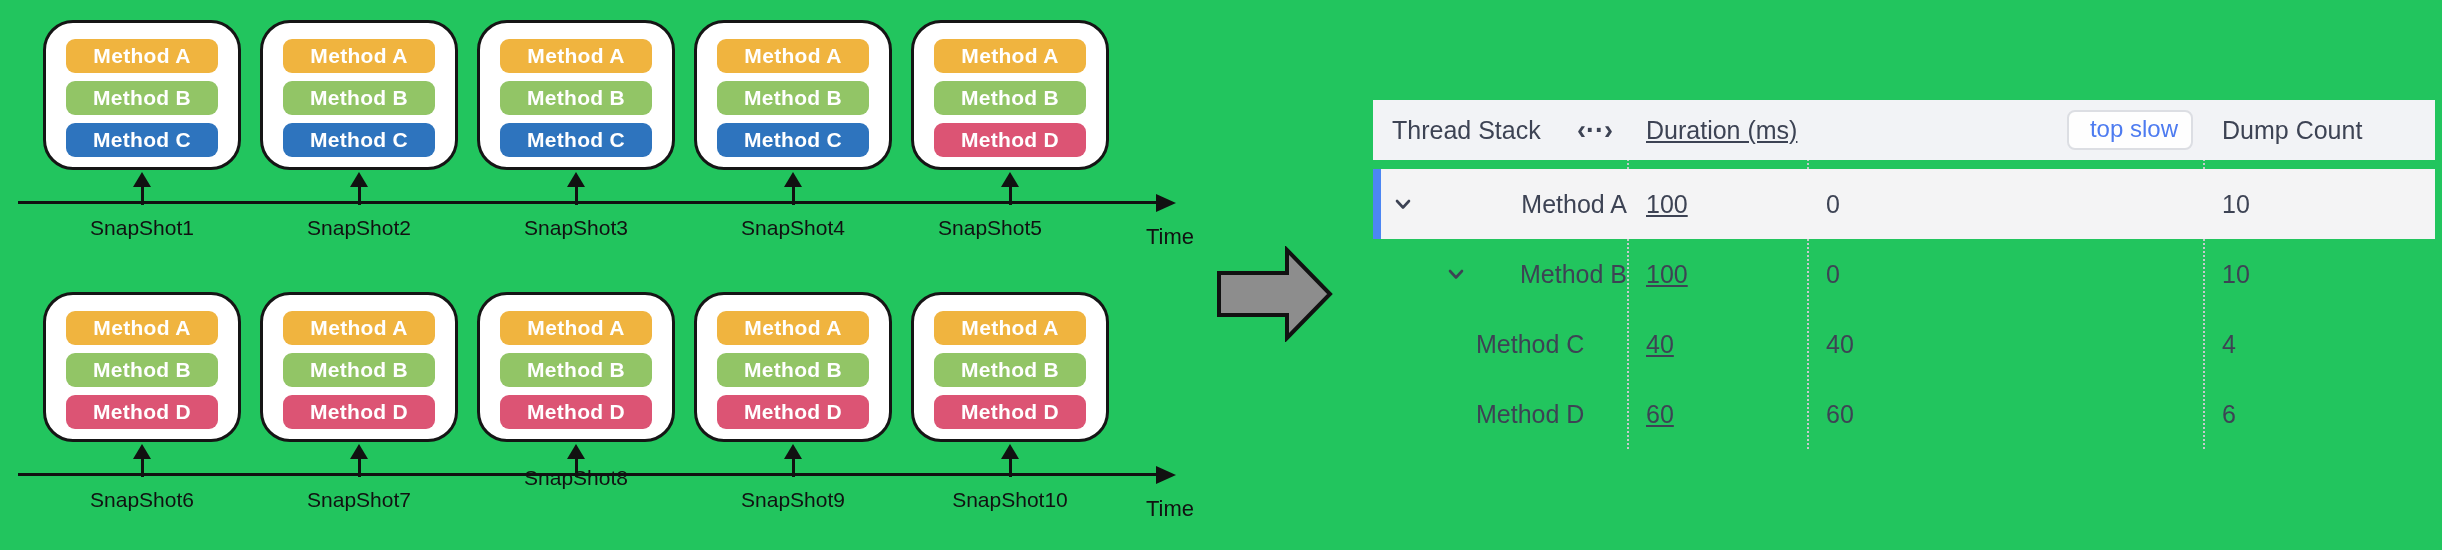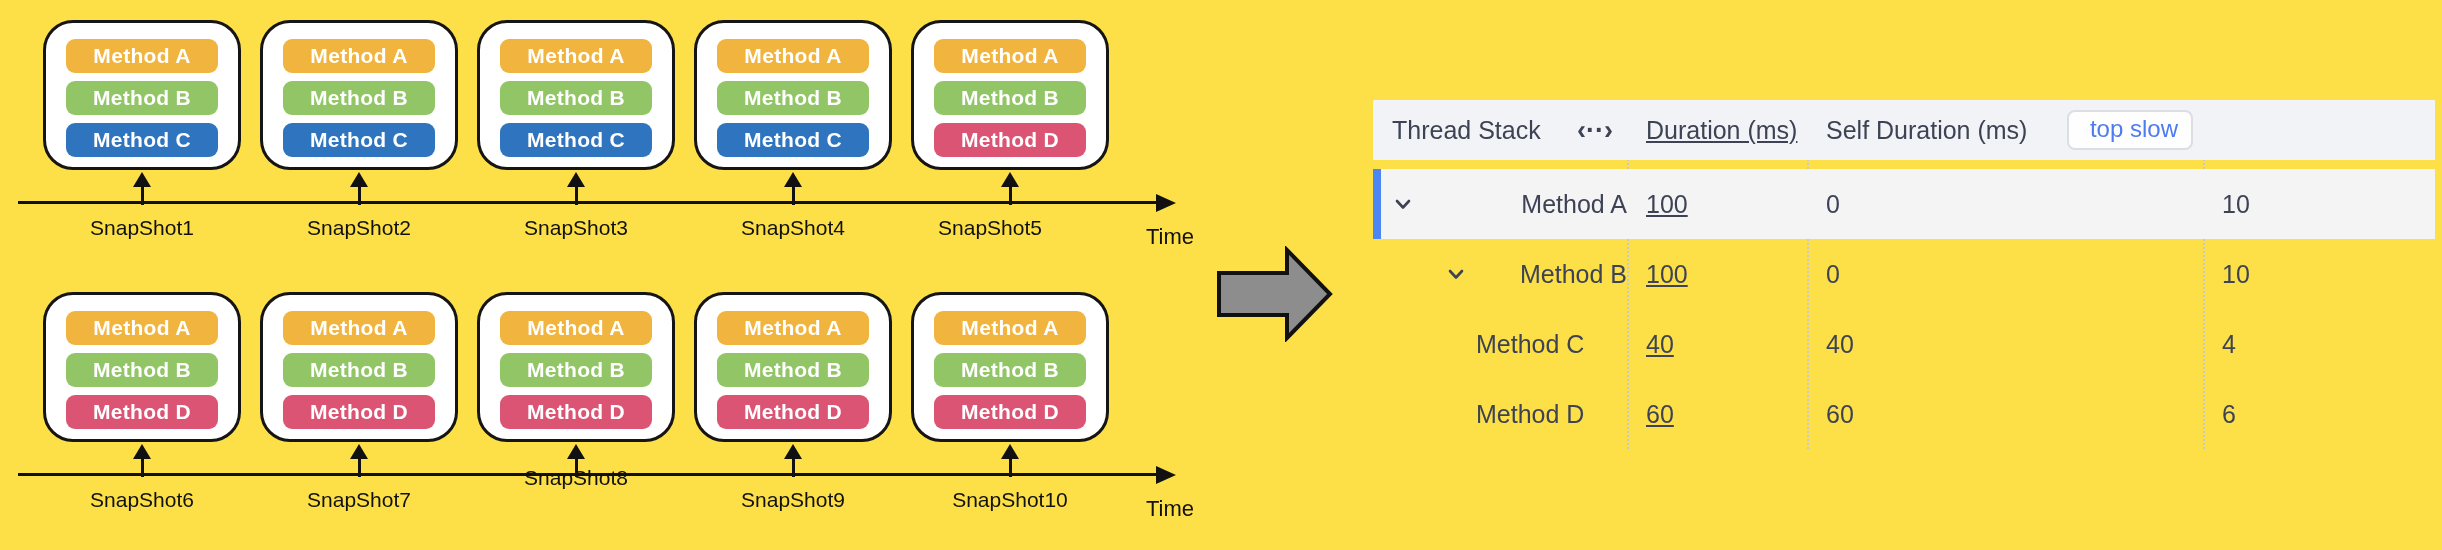--- a/index.html
+++ b/index.html
@@ -1,18 +1,18 @@
 <!DOCTYPE html>
 <html><head>
 <meta charset="utf-8">
 <style>
   * { margin:0; padding:0; box-sizing:border-box; }
   html,body { background:#ffffff; }
   body { font-family:"Liberation Sans", sans-serif; }
-  .canvas { position:relative; width:2442px; height:550px; background:#fde047; overflow:hidden; }
+  .canvas { position:relative; width:2442px; height:550px; background:#22c55e; overflow:hidden; }
 
   
   .boxes-row { position:absolute; left:43px; display:flex; gap:19px; }
   .snap-box { width:198px; height:150px; border:3px solid #151515; border-radius:30px;
               background:#fff; display:flex; flex-direction:column; align-items:center;
               padding-top:16px; gap:8px; }
   .pill { width:152px; height:34px; border-radius:9px; color:#fff; font-size:21px;
           font-weight:700; display:flex; align-items:center; justify-content:center;
           letter-spacing:.3px; }
   .up-arrow { position:absolute; width:20px; }
@@ -188,22 +188,24 @@
 
     <div class="thead">
       <div class="th c1">
         <span>Thread Stack</span>
         <span class="resize-icon">‹··›</span>
       </div>
       <div class="th c2">
         <span>Duration (ms)</span>
       </div>
       <div class="th c3">
-        <span>Self Duration (ms)</span>
         <span class="badge" style="color: rgb(77, 123, 240); padding-left: 21px;">top slow</span>
+      </div>
+      <div class="th c4">
+        <span>Dump Count</span>
       </div>
     </div>
 
     <div class="tbody">
       <div class="tr selected">
         <div class="select-bar" style="background-color: rgb(76, 134, 243);"></div>
         <div class="c1 name-cell lvl0">
           <svg class="chev" width="20" height="20" viewBox="0 0 20 20">
               <polyline points="4,7 10,13.5 16,7" fill="none" stroke="#3D4354" stroke-width="2.6" stroke-linecap="round" stroke-linejoin="round"></polyline>
             </svg>

